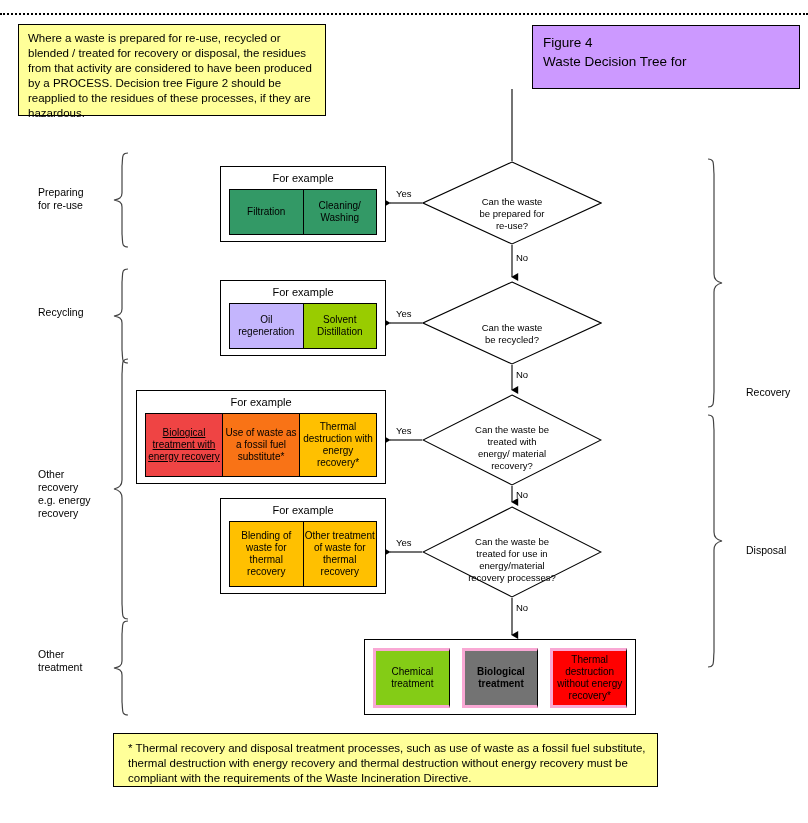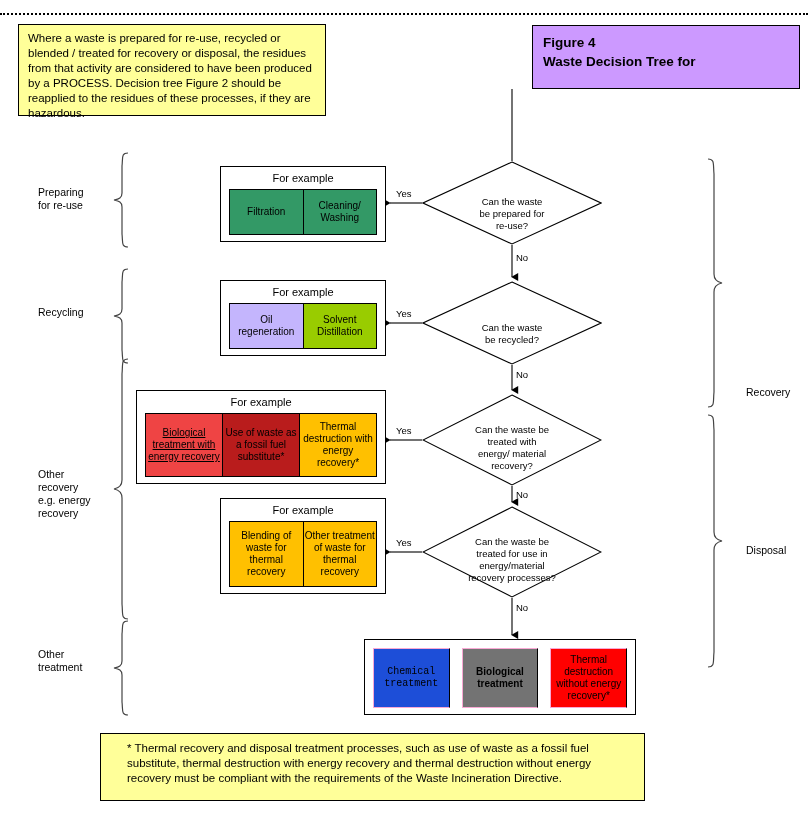--- a/index.html
+++ b/index.html
@@ -30,30 +30,30 @@
   
   .note-box {
     background: #FFFF99;
     border: 1px solid #000000;
     font-size: 11.5px;
     line-height: 15px;
     padding: 6px 8px 6px 9px;
   }
   #intro-note { left: 18px; top: 24px; width: 308px; height: 92px; }
   #footnote-note {
-    left: 100px; top: 733px; width: 545px; height: 68px;
-    padding: 7px 10px 6px 26px;
+    left: 113px; top: 733px; width: 545px; height: 54px;
+    padding: 7px 10px 6px 14px;
   }
 
   
   #figure-title {
     left: 532px; top: 25px; width: 268px; height: 64px;
     background: #CC99FF;
     border: 1px solid #000000;
-    font-weight: bold;
+    font-weight: normal;
     font-size: 13.5px;
     line-height: 19px;
     padding: 7px 0 0 10px;
   }
 
   
   .example-box {
     background: #ffffff;
     border: 1.5px solid #000000;
   }
@@ -93,21 +93,21 @@
   #ex-recovery  { left: 136px; top: 390px; width: 250px; height: 94px; }
   #ex-recovery .example-inner { top: 22px; height: 64px; }
   #ex-thermal   { left: 220px; top: 498px; width: 166px; height: 96px; }
   #ex-thermal .example-inner { top: 22px; height: 66px; }
   #ex-disposal  { left: 364px; top: 639px; width: 272px; height: 76px; }
   #ex-disposal .example-inner {
     top: 8px; height: 60px; left: 8px; right: 8px;
     border: none; gap: 12px;
   }
   #ex-disposal .ex-cell {
-    border: 1px solid #f9a8d4;
+    border: 3px solid #f9a8d4;
     border-right: 1px solid #000000;
   }
 
   
   .diamond-wrap { }
   .diamond-wrap svg { display: block; }
   .diamond-text {
     position: absolute;
     left: 0; right: 0;
     text-align: center;
@@ -263,36 +263,36 @@
     <div class="example-inner">
       <div class="ex-cell" style="background:#c4b5fd;">Oil regeneration</div>
       <div class="ex-cell" style="background:#99CC00;">Solvent Distillation</div>
     </div>
   </div>
 
   <div id="ex-recovery" class="abs example-box">
     <div class="example-caption">For example</div>
     <div class="example-inner">
       <div class="ex-cell" style="background:#ef4444;text-decoration:underline;">Biological treatment with energy recovery</div>
-      <div class="ex-cell" style="background:#b91c1c;">Use of waste as a fossil fuel substitute*</div>
+      <div class="ex-cell" style="background:#f97316;">Use of waste as a fossil fuel substitute*</div>
       <div class="ex-cell" style="background:#FFC000;">Thermal destruction with energy recovery*</div>
     </div>
   </div>
 
   <div id="ex-thermal" class="abs example-box">
     <div class="example-caption">For example</div>
     <div class="example-inner">
       <div class="ex-cell" style="background:#FFC000;">Blending of waste for thermal recovery</div>
       <div class="ex-cell" style="background:#FFC000;">Other treatment of waste for thermal recovery</div>
     </div>
   </div>
 
   <div id="ex-disposal" class="abs example-box">
     <div class="example-inner">
-      <div class="ex-cell" style="background:#1d4ed8;font-family:Liberation Mono, monospace;">Chemical treatment</div>
+      <div class="ex-cell" style="background:#84cc16;">Chemical treatment</div>
       <div class="ex-cell" style="background:#737373;font-weight:bold;">Biological treatment</div>
       <div class="ex-cell" style="background:#FF0000;">Thermal destruction without energy recovery*</div>
     </div>
   </div>
 
   <div class="abs brace brace-left" style="top:152px;">
     <svg width="18" height="96" viewBox="0 0 18 96">
       <path d="M16,1 C9,1 11,6 10,14 L10,41 C10,46 7,47 2,48 C7,49 10,50 10,55 L10,82 C11,90 9,95 16,95" fill="none" stroke="#444444" stroke-width="1.2"></path>
     </svg>
   </div>

